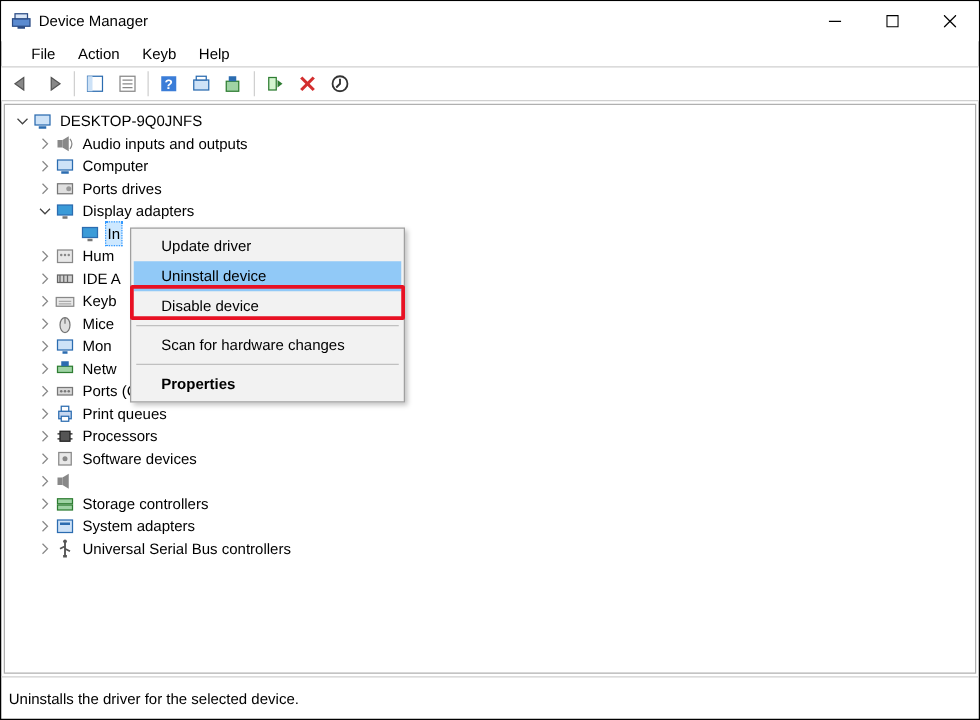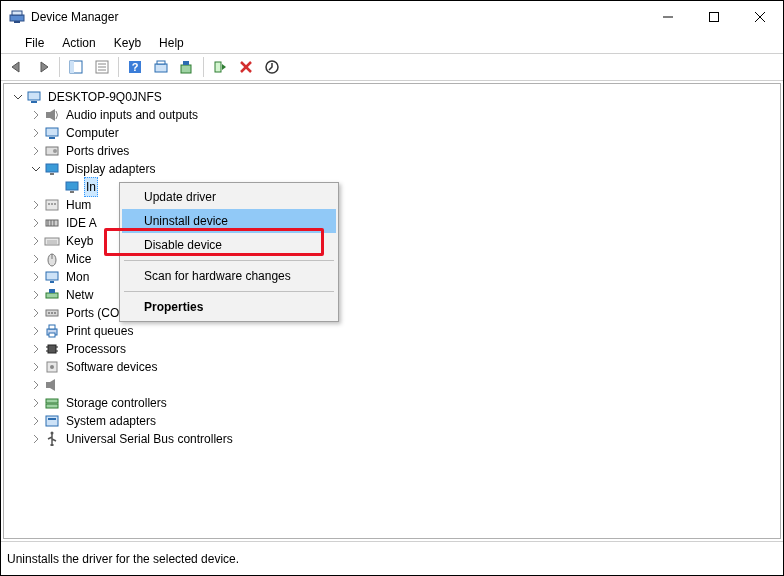--- a/index.html
+++ b/index.html
@@ -61,21 +61,20 @@
 
   
   .ctxmenu {
     position:absolute;
     left:100px; top:98px;
     width:220px;
     background:#f2f2f2;
     border:1px solid #a0a0a0;
     box-shadow:2px 2px 4px rgba(0,0,0,.25);
     padding:2px;
-    margin-left:15px;
   }
   .ctx-item { height:24px; display:flex; align-items:center; padding-left:22px; padding-right:8px; }
   .ctx-item.highlight { background:#91c9f7; }
   .ctx-sep { height:1px; background:#c0c0c0; margin:3px 2px; }
   .ctx-item.bold { font-weight:bold; }
   .callout {
     position:absolute; left:100px; top:144px;
     width:220px; height:28px;
     border:3px solid #e81123; border-radius:2px;
     pointer-events:none;

